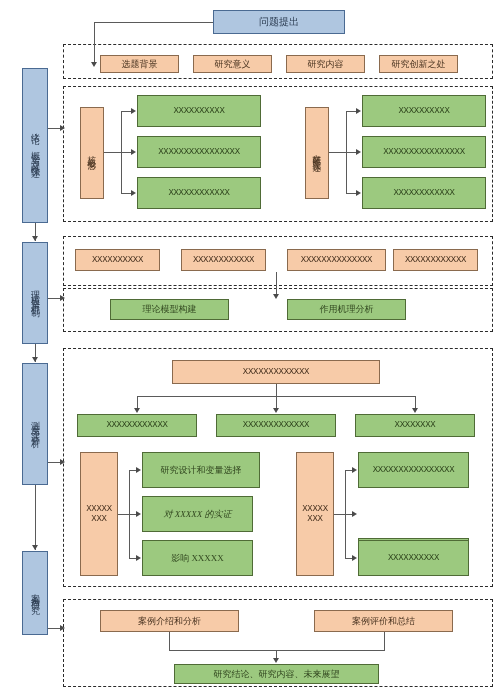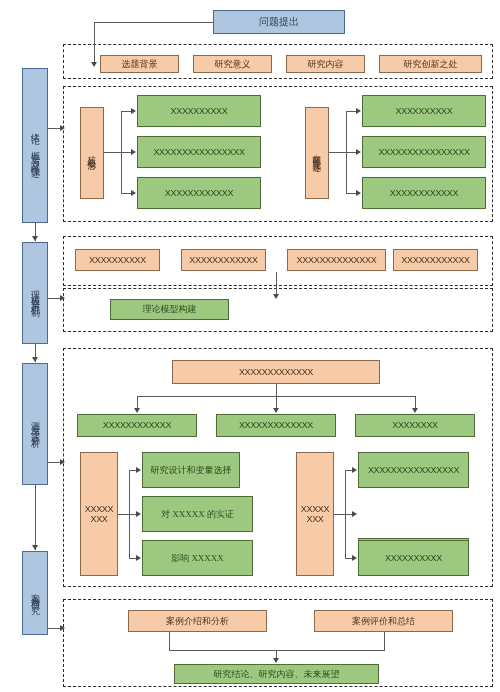--- a/index.html
+++ b/index.html
@@ -42,21 +42,21 @@
     background: #F7CBA8;
     border-color: #8a6a4e;
     color: #4a3421;
   }
   .box.blue {
     background: #AFC6E0;
     border-color: #4a6a92;
     color: #2d3d52;
   }
   .box.xtext {
-    font-family: Liberation Sans, sans-serif;
+    font-family: Liberation Mono, monospace;
     letter-spacing: -0.3px;
   }
   
   .box.vert {
     writing-mode: vertical-rl;
     text-orientation: upright;
     letter-spacing: 3px;
     font-size: 9px;
     line-height: 1;
   }
@@ -137,21 +137,21 @@
   <div class="arrow right" style="left:60px; top:459px;"></div>
 
   <div class="ln h" style="left:48px; top:628px; width:15px;"></div>
   <div class="arrow right" style="left:60px; top:625px;"></div>
 
   <div class="group" style="left:63px; top:44px; width:430px; height:35px;"></div>
 
   <div class="box orange" style="left:193px; top:55px; width:79px; height:18px;">研究意义</div>
   <div class="box orange" style="left:100px; top:55px; width:79px; height:18px;">选题背景</div>
   <div class="box orange" style="left:286px; top:55px; width:79px; height:18px;">研究内容</div>
-  <div class="box orange" style="left:379px; top:55px; width:103px; height:18px;">研究创新之处</div>
+  <div class="box orange" style="left:379px; top:55px; width:79px; height:18px;">研究创新之处</div>
 
   <div class="group" style="left:63px; top:86px; width:430px; height:136px;"></div>
 
   <div class="box orange vert-tight" style="left:80px; top:107px; width:24px; height:92px;">核心概念</div>
 
   <div class="box green xtext" style="left:137px; top:95px; width:124px; height:32px;">XXXXXXXXXX</div>
   <div class="box green xtext" style="left:137px; top:136px; width:124px; height:32px;">XXXXXXXXXXXXXXXX</div>
   <div class="box green xtext" style="left:137px; top:177px; width:124px; height:32px;">XXXXXXXXXXXX</div>
 
   <div class="ln h" style="left:104px; top:152px; width:17px;"></div>
@@ -181,20 +181,21 @@
   <div class="group" style="left:63px; top:236px; width:430px; height:50px;"></div>
 
   <div class="box orange xtext" style="left:75px; top:249px; width:85px; height:22px;">XXXXXXXXXX</div>
   <div class="box orange xtext" style="left:181px; top:249px; width:85px; height:22px;">XXXXXXXXXXXX</div>
   <div class="box orange xtext" style="left:287px; top:249px; width:99px; height:22px;">XXXXXXXXXXXXXX</div>
   <div class="box orange xtext" style="left:393px; top:249px; width:85px; height:22px;">XXXXXXXXXXXX</div>
 
   <div class="group" style="left:63px; top:288px; width:430px; height:44px;"></div>
 
   <div class="box green" style="left:110px; top:299px; width:119px; height:21px;">理论模型构建</div>
+  <div class="box green" style="left:287px; top:299px; width:119px; height:21px;">作用机理分析</div>
 
   <div class="ln v" style="left:276px; top:272px; height:24px;"></div>
   <div class="arrow down" style="left:273px; top:294px;"></div>
 
   <div class="group" style="left:63px; top:348px; width:430px; height:239px;"></div>
 
   <div class="box orange xtext" style="left:172px; top:360px; width:208px; height:24px;">XXXXXXXXXXXXX</div>
 
   <div class="ln v" style="left:276px; top:384px; height:12px;"></div>
   <div class="ln h" style="left:137px; top:396px; width:278px;"></div>
@@ -207,22 +208,22 @@
 
   <div class="box green xtext" style="left:77px; top:414px; width:120px; height:23px;">XXXXXXXXXXXX</div>
   <div class="box green xtext" style="left:216px; top:414px; width:120px; height:23px;">XXXXXXXXXXXXX</div>
   <div class="box green xtext" style="left:355px; top:414px; width:120px; height:23px;">XXXXXXXX</div>
 
   <div class="box orange xtext two-line" style="left:80px; top:452px; width:38px; height:124px;">
     <span>XXXXX</span>
     <span>XXX</span>
   </div>
 
-  <div class="box green" style="left:142px; top:452px; width:98px; height:36px;text-align:right;">研究设计和变量选择</div>
-  <div class="box green" style="left:142px; top:496px; width:111px; height:36px;">对 XXXXX 的实证</div>
+  <div class="box green" style="left:142px; top:452px; width:118px; height:36px;text-align:right;">研究设计和变量选择</div>
+  <div class="box green" style="left:142px; top:496px; width:111px; height:36px;font-style:italic;">对 XXXXX 的实证</div>
   <div class="box green" style="left:142px; top:540px; width:111px; height:36px;text-align:right;">影响 XXXXX</div>
 
   <div class="ln h" style="left:118px; top:514px; width:11px;"></div>
   <div class="ln v" style="left:129px; top:470px; height:88px;"></div>
   <div class="ln h" style="left:129px; top:470px; width:8px;"></div>
   <div class="ln h" style="left:129px; top:514px; width:8px;"></div>
   <div class="ln h" style="left:129px; top:558px; width:8px;"></div>
   <div class="arrow right" style="left:136px; top:467px;"></div>
   <div class="arrow right" style="left:136px; top:511px;"></div>
   <div class="arrow right" style="left:136px; top:555px;"></div>
@@ -240,21 +241,21 @@
   <div class="ln v" style="left:345px; top:470px; height:88px;"></div>
   <div class="ln h" style="left:345px; top:470px; width:8px;"></div>
   <div class="ln h" style="left:345px; top:514px; width:8px;"></div>
   <div class="ln h" style="left:345px; top:558px; width:8px;"></div>
   <div class="arrow right" style="left:352px; top:467px;"></div>
   <div class="arrow right" style="left:352px; top:511px;"></div>
   <div class="arrow right" style="left:352px; top:555px;"></div>
 
   <div class="group" style="left:63px; top:599px; width:430px; height:88px;"></div>
 
-  <div class="box orange" style="left:100px; top:610px; width:139px; height:22px;margin-left:28px;">案例介绍和分析</div>
+  <div class="box orange" style="left:100px; top:610px; width:139px; height:22px;">案例介绍和分析</div>
   <div class="box orange" style="left:314px; top:610px; width:139px; height:22px;">案例评价和总结</div>
 
   <div class="ln v" style="left:169px; top:632px; width:1px; height:18px;"></div>
   <div class="ln v" style="left:384px; top:632px; width:1px; height:18px;"></div>
   <div class="ln h" style="left:169px; top:650px; width:216px;"></div>
   <div class="ln v" style="left:276px; top:650px; height:10px;"></div>
   <div class="arrow down" style="left:273px; top:658px;"></div>
 
   <div class="box green" style="left:174px; top:664px; width:205px; height:20px;">研究结论、研究内容、未来展望</div>
 

